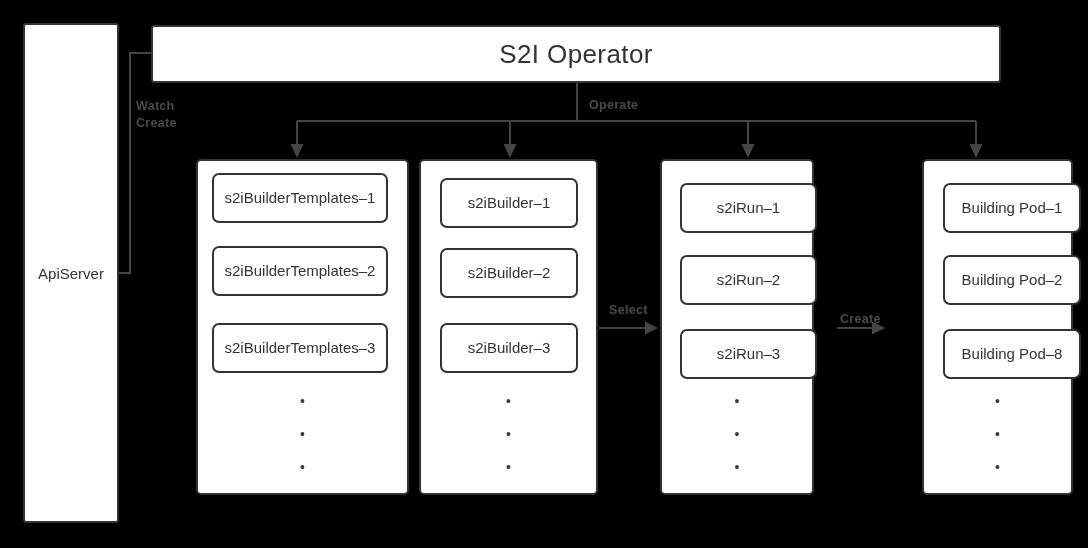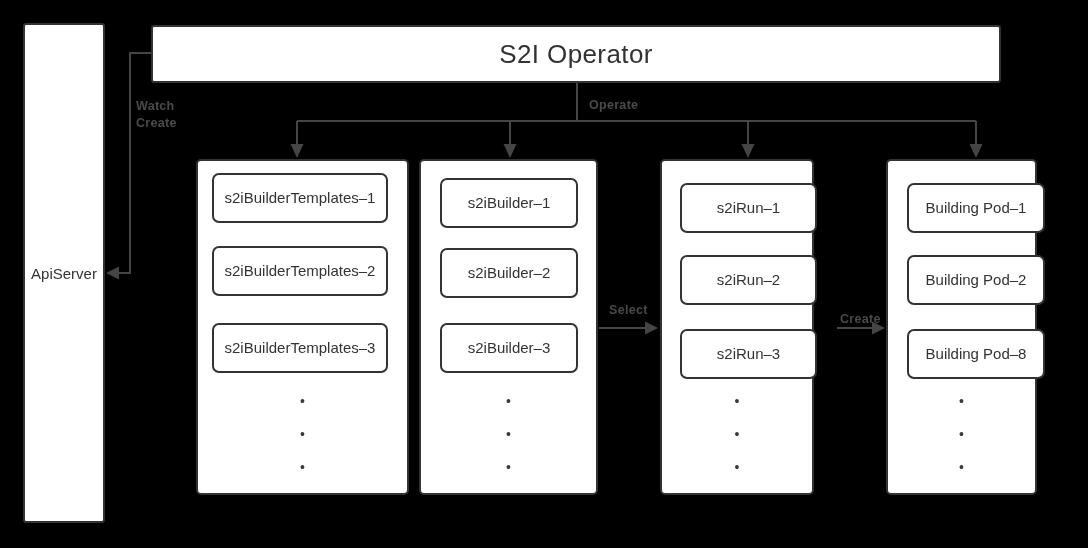--- a/index.html
+++ b/index.html
@@ -21,34 +21,34 @@
 
   .node{
     position:absolute;
     background:var(--node-fill);
     border:2px solid var(--node-border);
     border-radius:3px;
     box-sizing:border-box;
     display:flex;align-items:center;justify-content:center;
     color:var(--node-text);
   }
-  .apiserver{left:23px;top:23px;width:82px;height:500px;font-size:15px;}
+  .apiserver{left:23px;top:23px;width:96px;height:500px;font-size:15px;}
   .operator{left:151px;top:25px;width:850px;height:58px;font-size:26px;font-weight:500;letter-spacing:0.4px;}
 
   .column{
     position:absolute;top:159px;height:336px;
     background:var(--node-fill);
     border:2px solid var(--node-border);
     border-radius:5px;
     box-sizing:border-box;
   }
   .col-1{left:196px;width:213px}
   .col-2{left:419px;width:179px}
   .col-3{left:660px;width:154px}
-  .col-4{left:886px;width:151px}
+  .col-4{left:922px;width:151px}
 
   .item{
     position:absolute;height:50px;
     background:var(--node-fill);
     border:2px solid var(--node-border);
     border-radius:7px;
     box-sizing:border-box;
     display:flex;align-items:center;justify-content:center;
     text-align:center;
     font-size:15px;line-height:1.35;color:var(--node-text);

